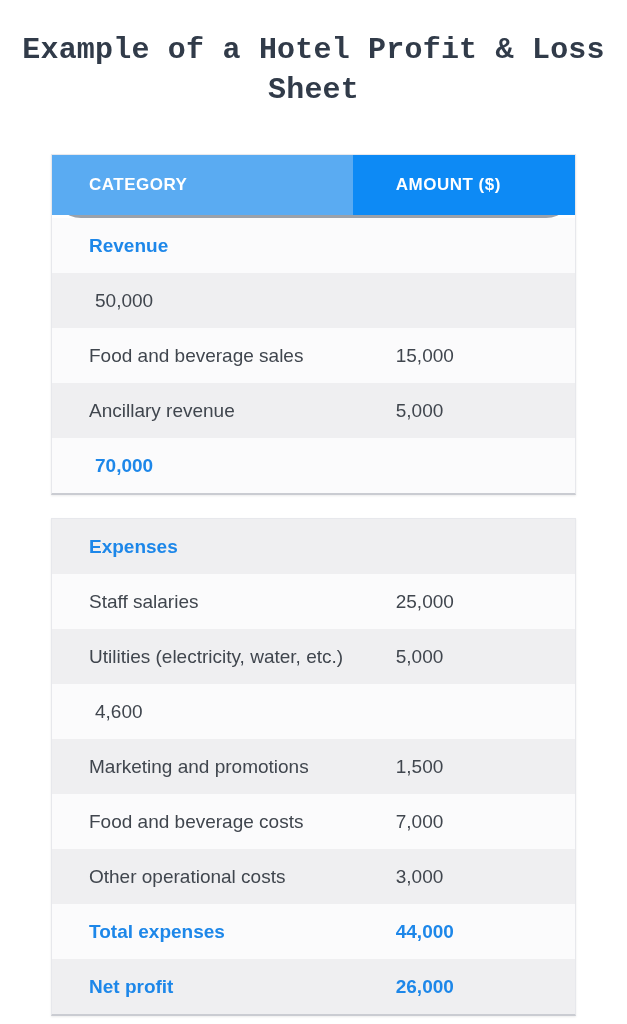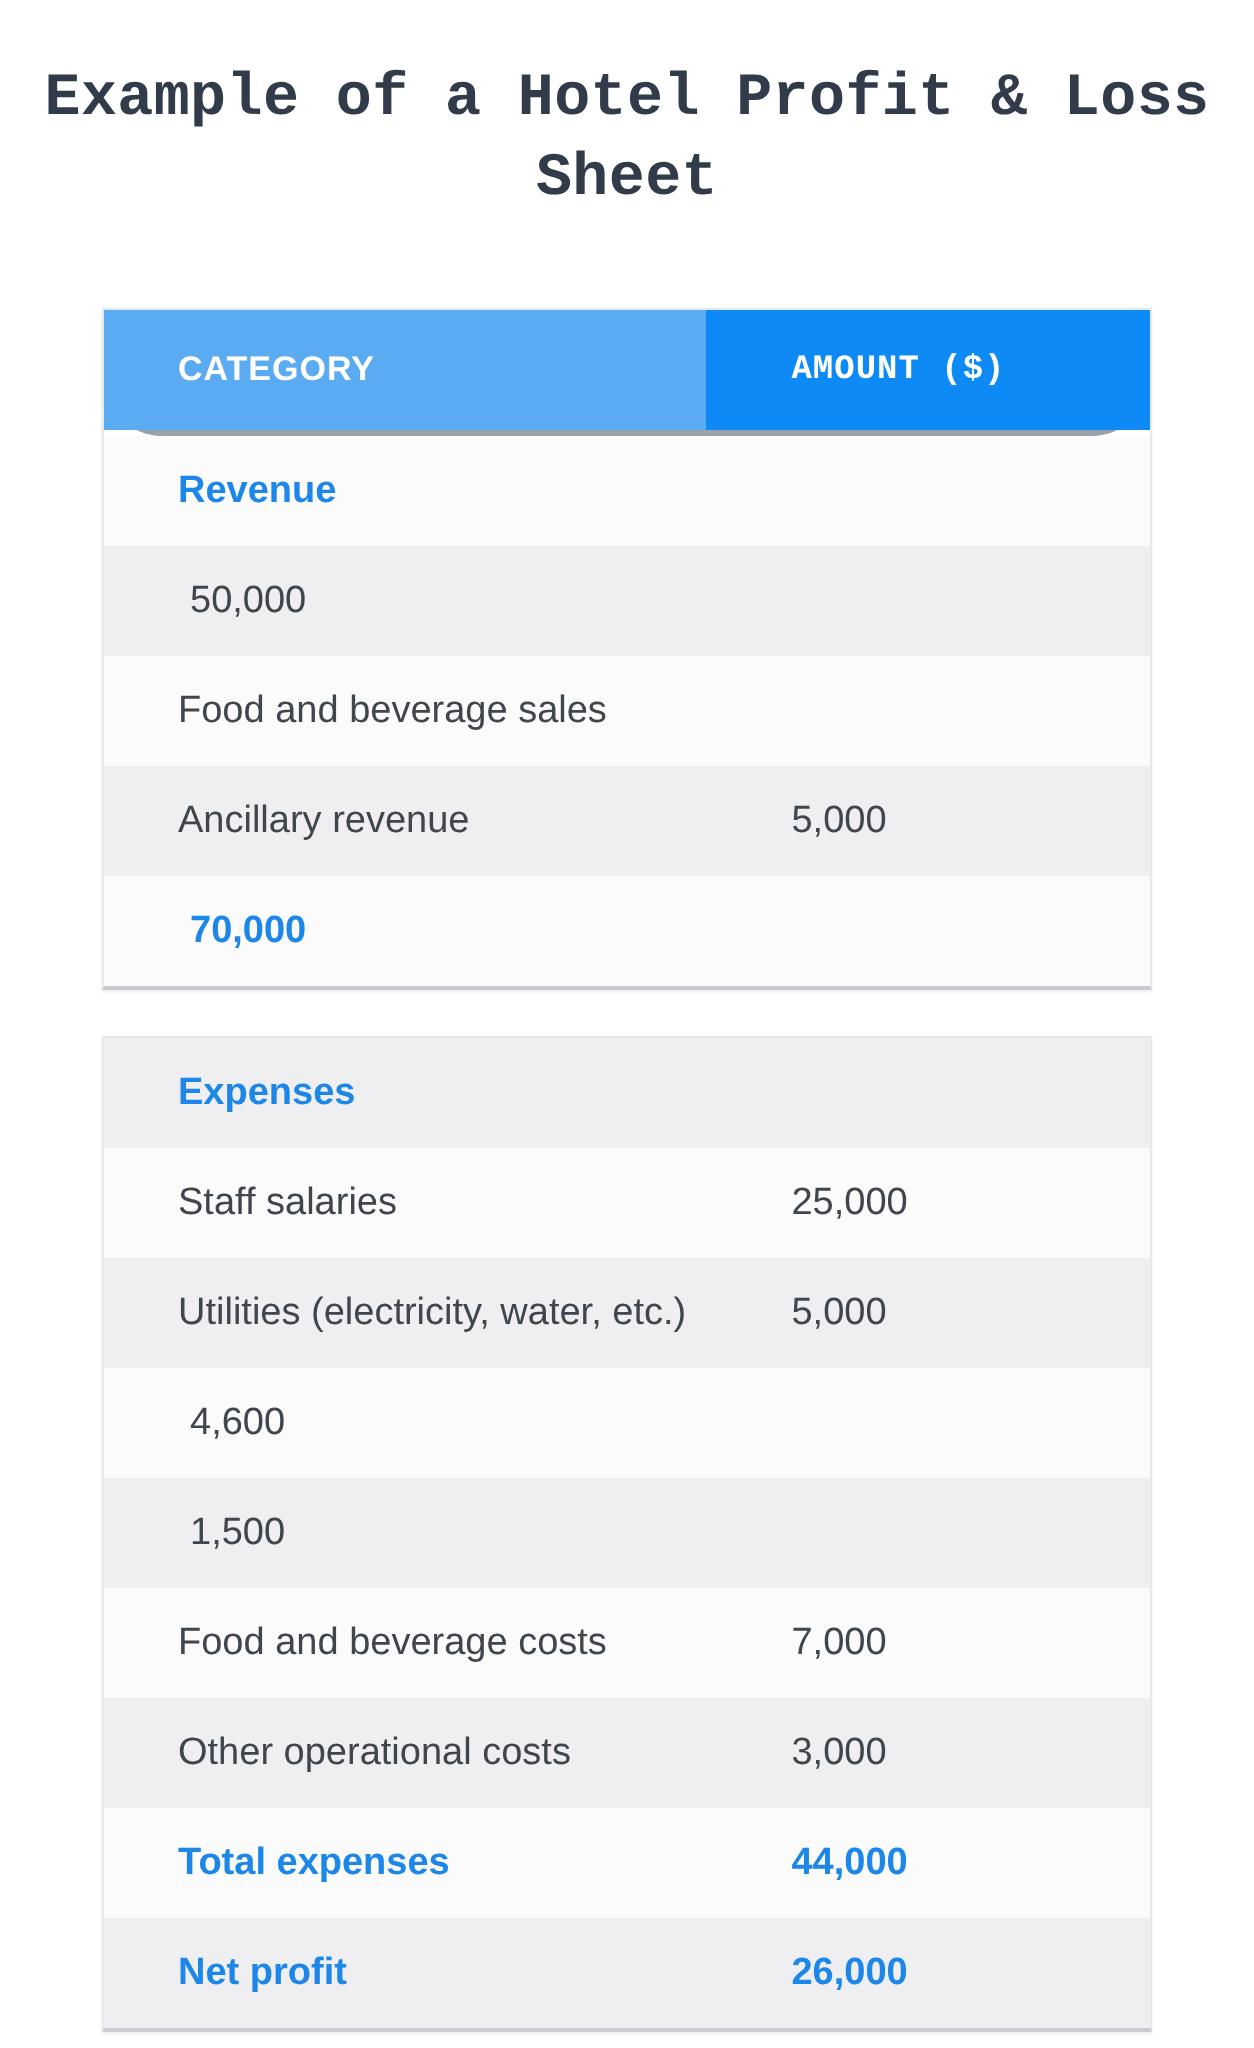--- a/index.html
+++ b/index.html
@@ -46,21 +46,21 @@
   }
   .header-cell{
     display:flex;align-items:center;
     box-sizing:border-box;
     color:#ffffff;
     font-weight:bold;
     font-size:17px;
     letter-spacing:0.5px;
   }
   .header-cell.cat{flex:0 0 57.5%;background:var(--hdr-cat);padding-left:37px;}
-  .header-cell.amt{flex:1;background:var(--hdr-amt);padding-left:43px;font-family:Liberation Mono, monospace;}
+  .header-cell.amt{flex:1;background:var(--hdr-amt);padding-left:43px;}
   .row{
     display:flex;
     height:55px;
     align-items:center;
     font-size:19px;
     color:var(--body-text);
   }
   .row.light{background:var(--row-light);}
   .row.dark{background:var(--row-dark);}
   .cell{box-sizing:border-box;}
@@ -86,20 +86,21 @@
   <div class="rows">
       <div class="row light section">
         <div class="cell cat">Revenue</div>
         <div class="cell amt"></div>
       </div>
       <div class="row dark item">
         <div class="cell amt">50,000</div>
       </div>
       <div class="row light item">
         <div class="cell cat">Food and beverage sales</div>
+        <div class="cell amt">15,000</div>
       </div>
       <div class="row dark item">
         <div class="cell cat">Ancillary revenue</div>
         <div class="cell amt">5,000</div>
       </div>
       <div class="row light total">
         <div class="cell amt">70,000</div>
       </div>
     </div>
 </div>
@@ -115,20 +116,21 @@
         <div class="cell amt">25,000</div>
       </div>
       <div class="row dark item">
         <div class="cell cat">Utilities (electricity, water, etc.)</div>
         <div class="cell amt">5,000</div>
       </div>
       <div class="row light item">
         <div class="cell amt">4,600</div>
       </div>
       <div class="row dark item">
+        <div class="cell cat">Marketing and promotions</div>
         <div class="cell amt">1,500</div>
       </div>
       <div class="row light item">
         <div class="cell cat">Food and beverage costs</div>
         <div class="cell amt">7,000</div>
       </div>
       <div class="row dark item">
         <div class="cell cat">Other operational costs</div>
         <div class="cell amt">3,000</div>
       </div>

